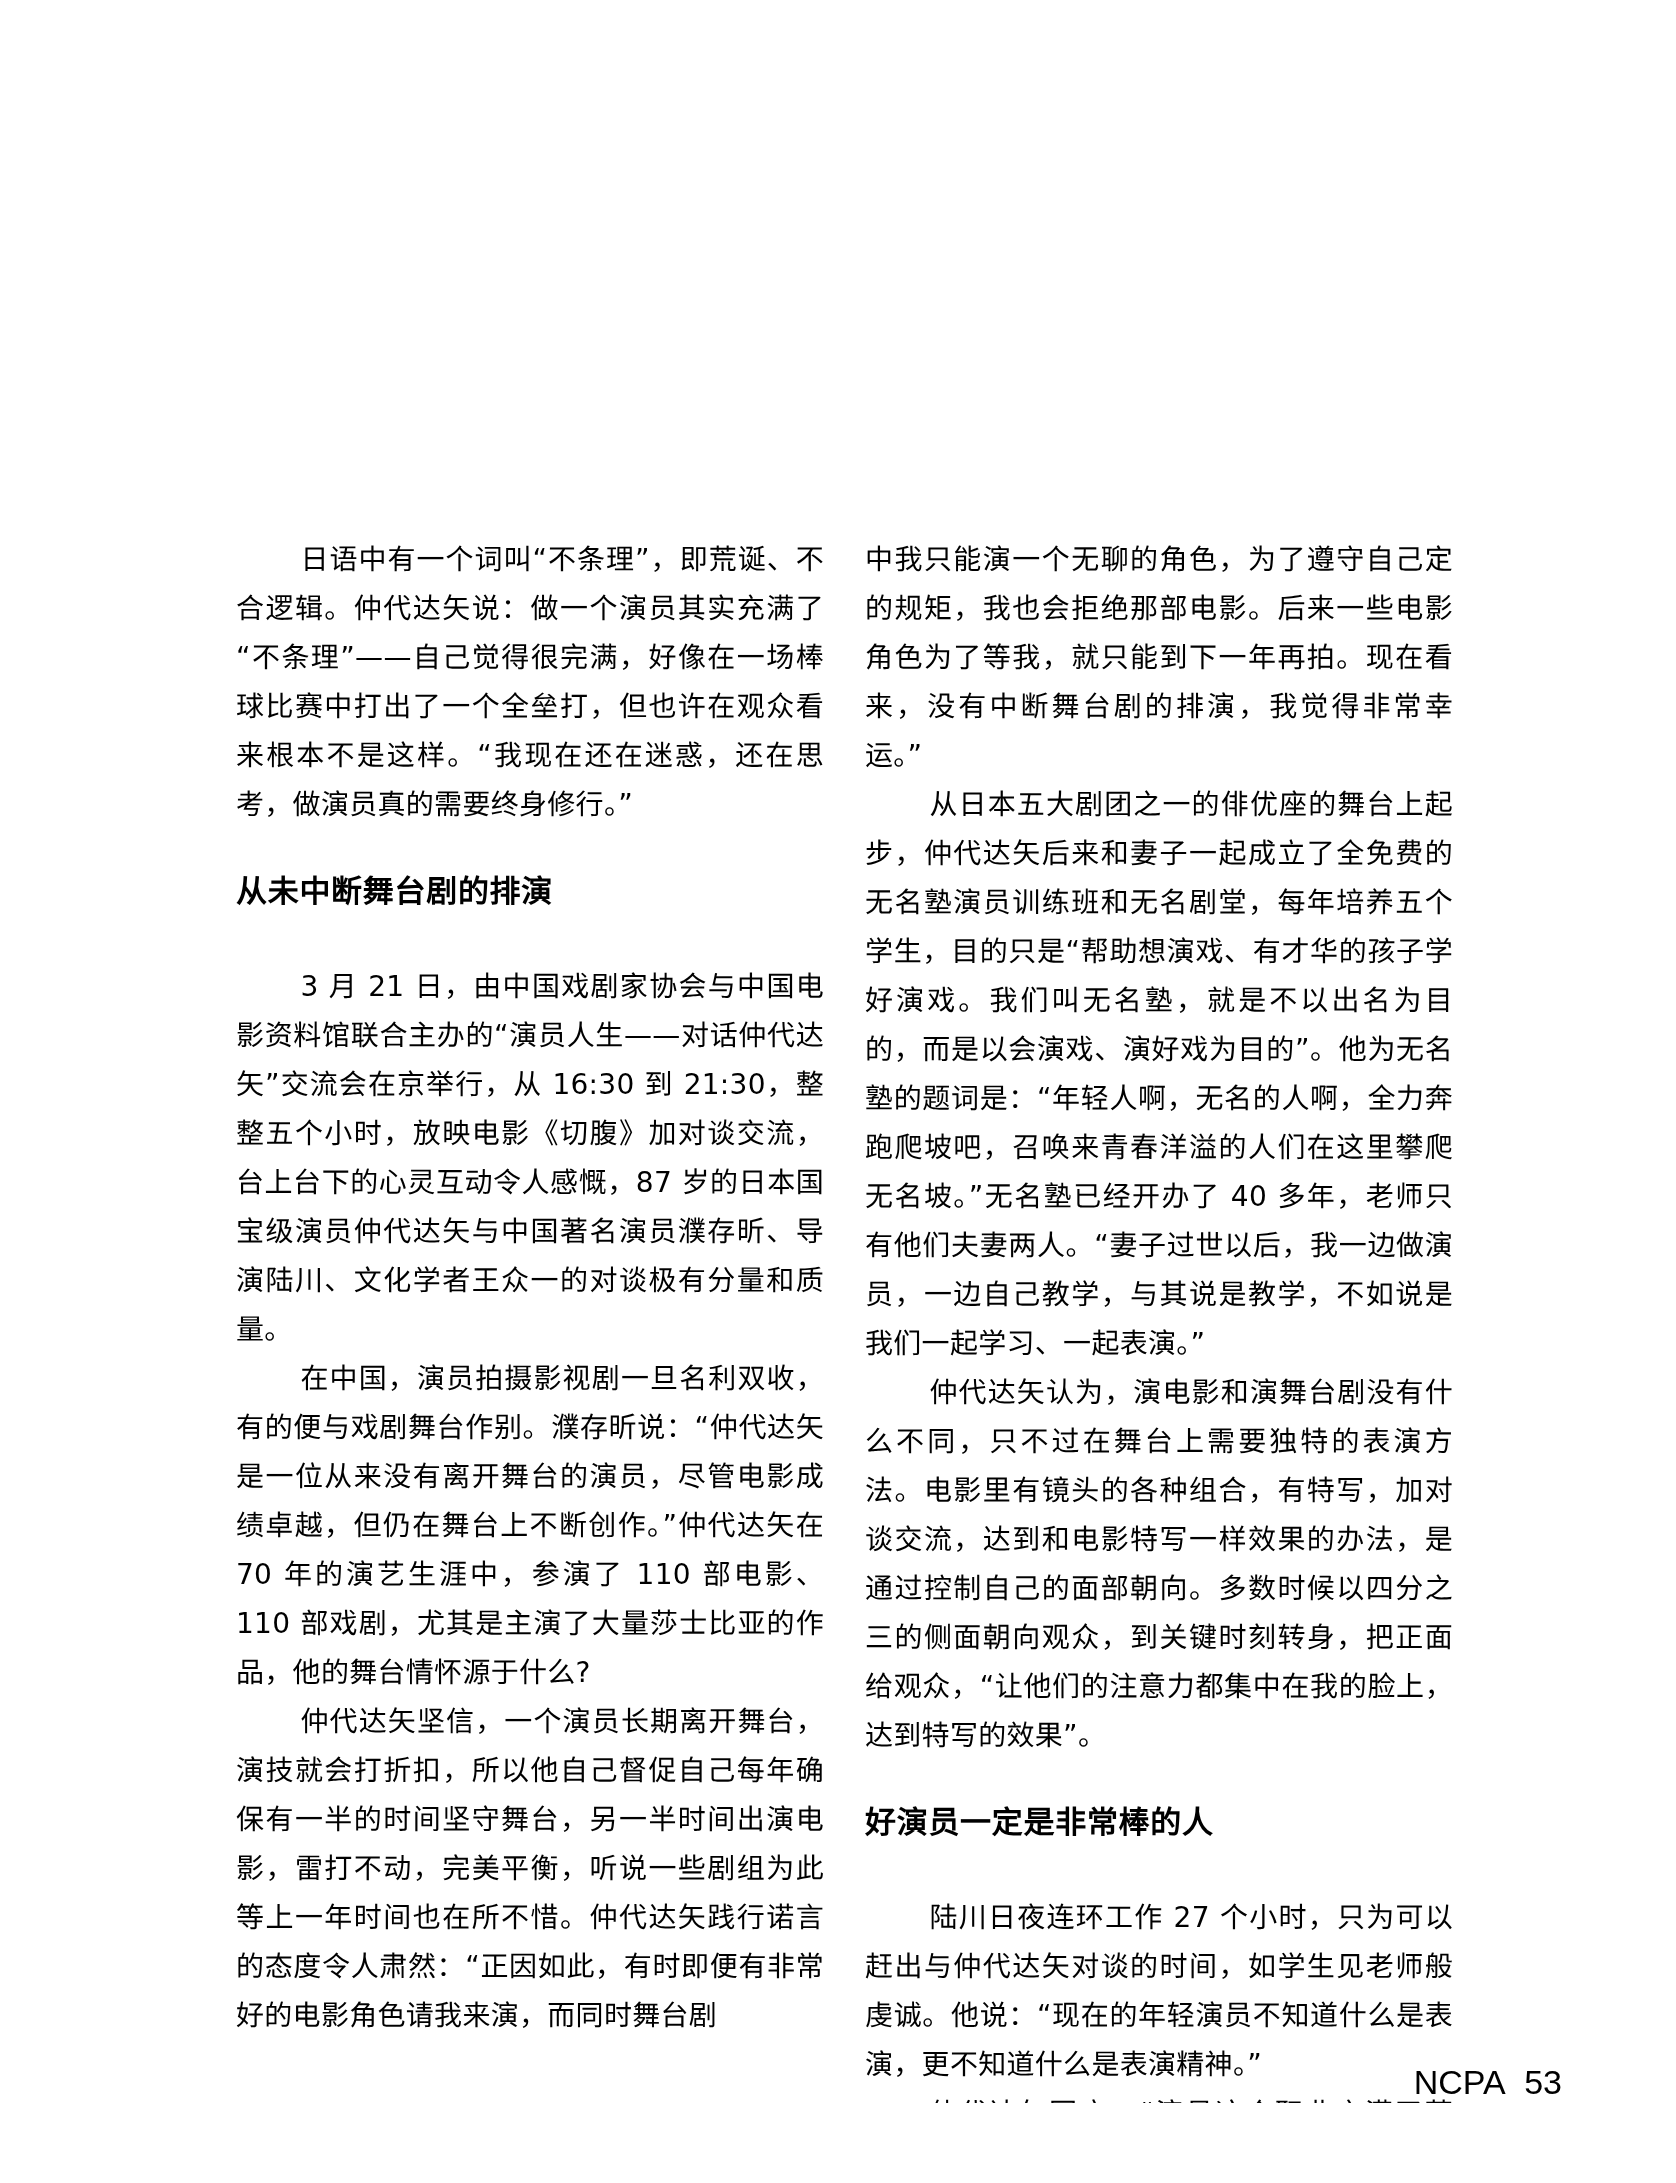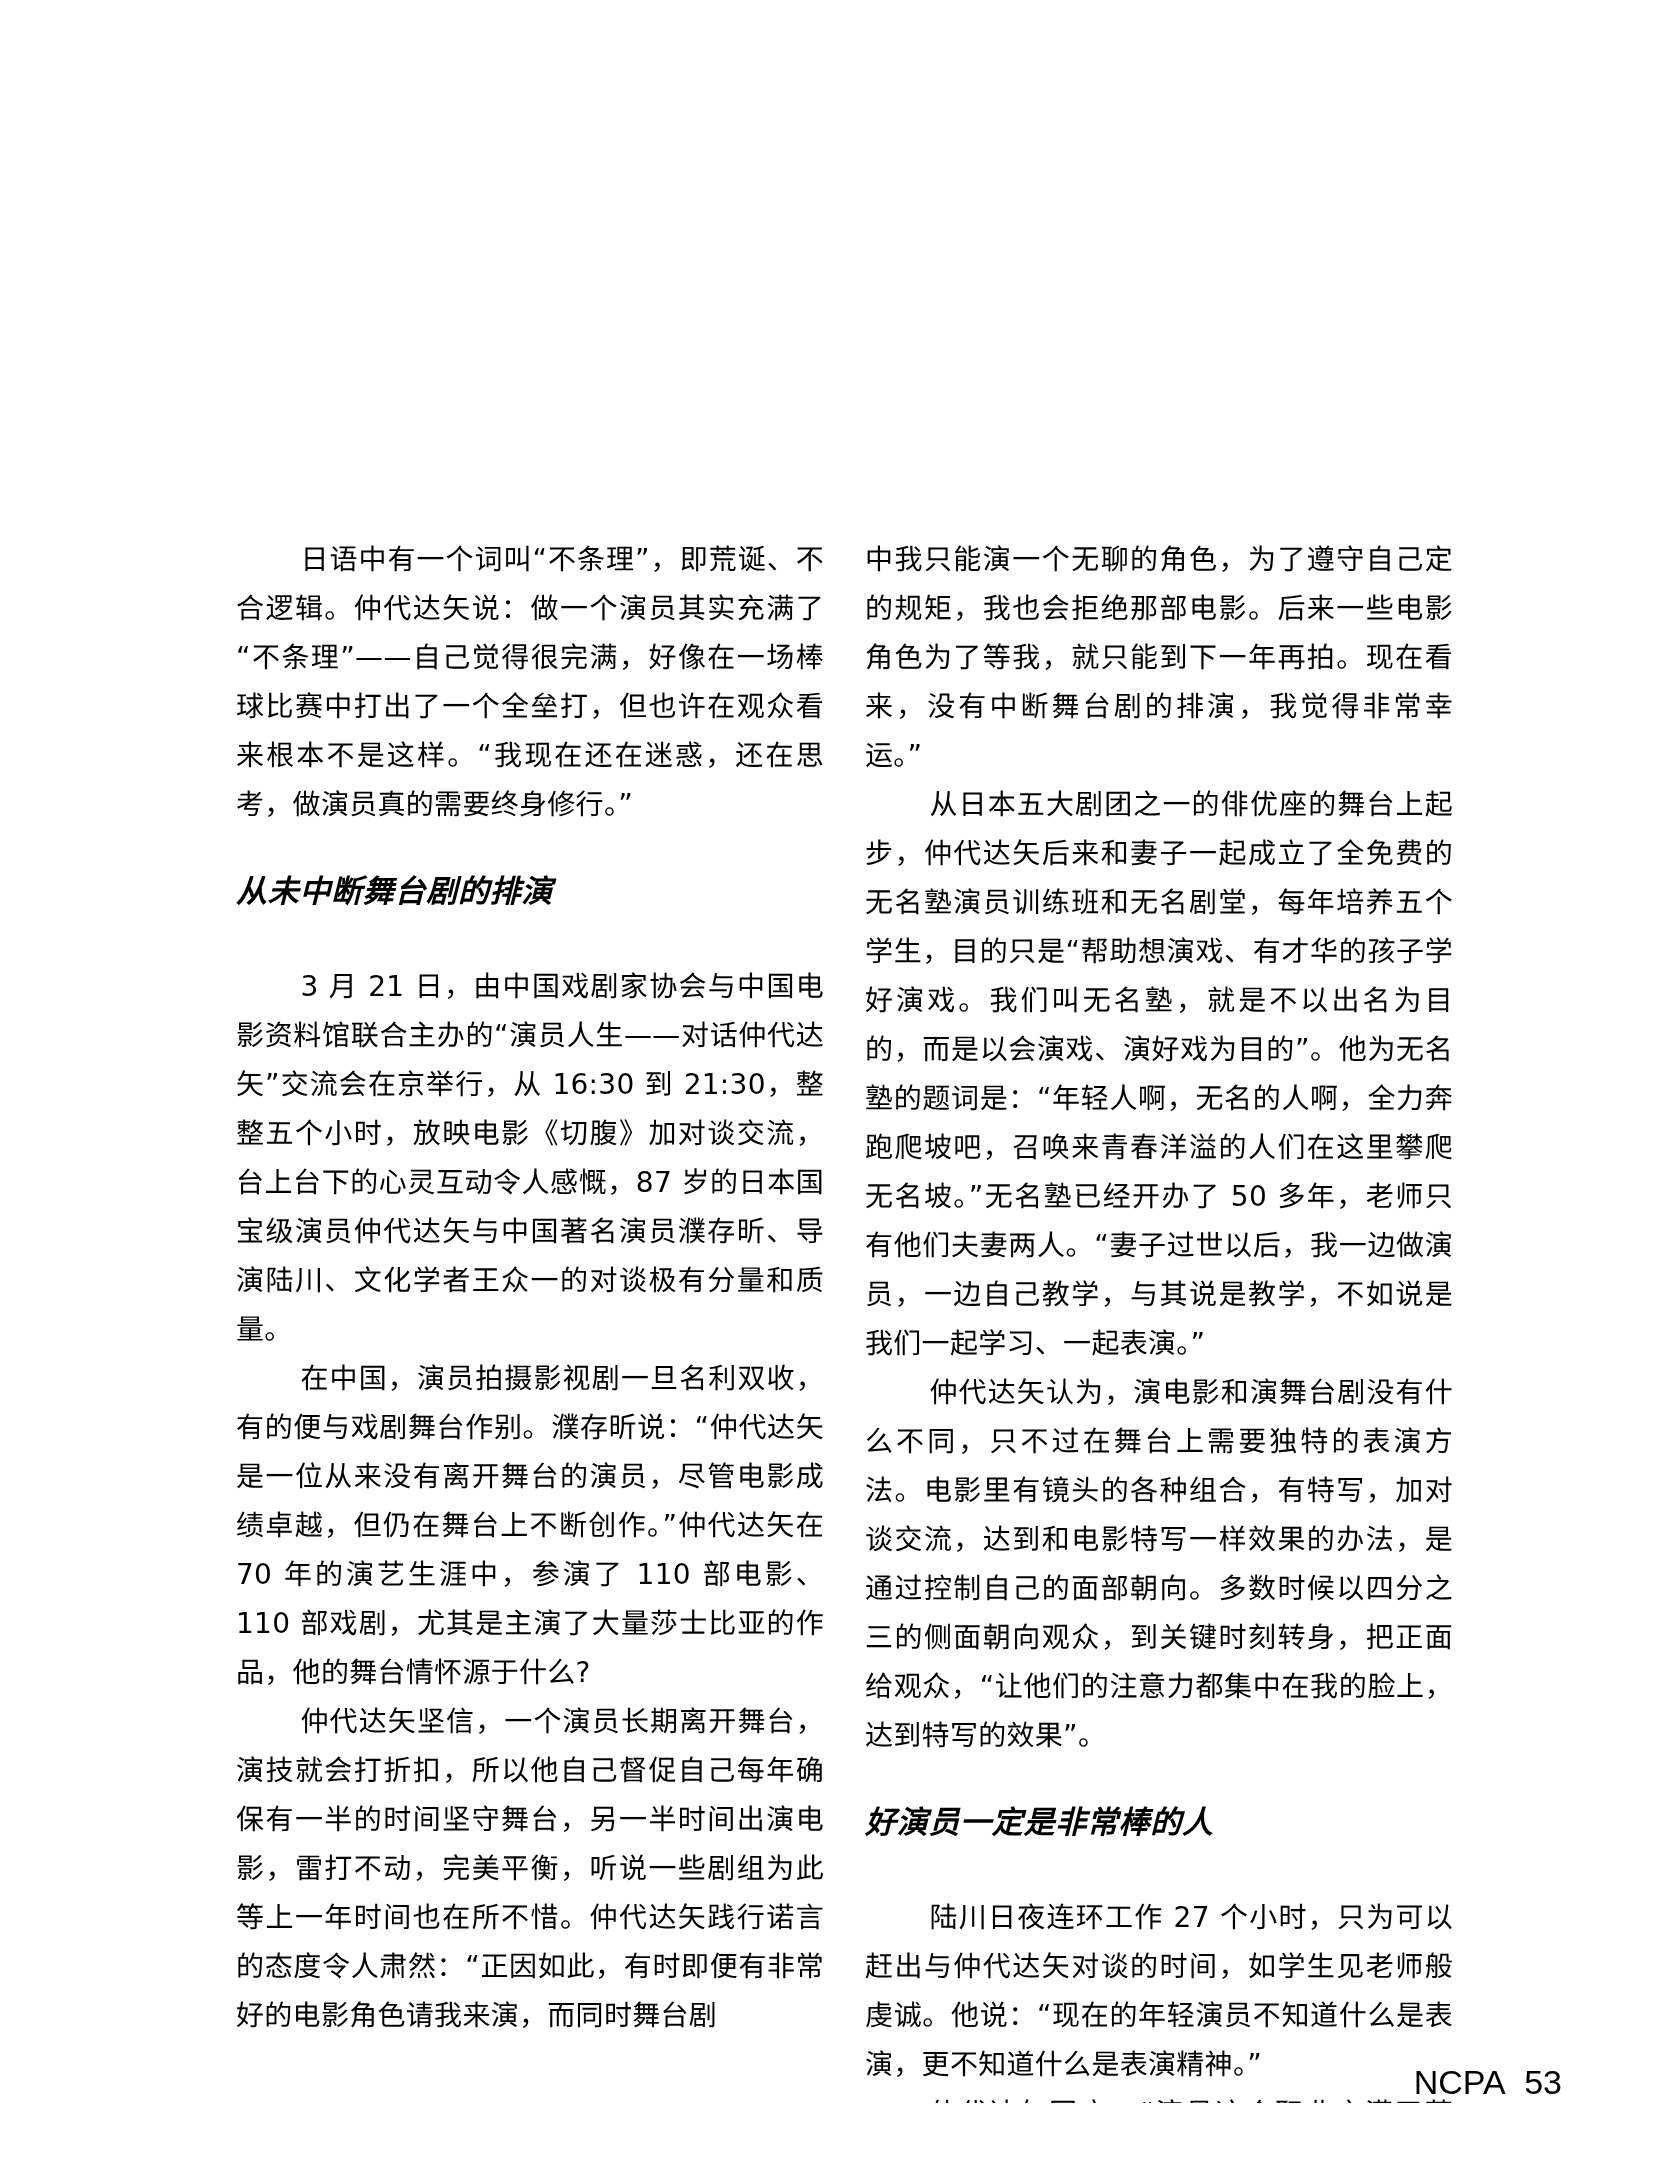--- a/index.html
+++ b/index.html
@@ -38,21 +38,20 @@
   }
   .col p.indent {
     text-indent: 2.3em;
   }
   .col h2 {
     margin: 38px 0 46px 0;
     font-size: 31px;
     line-height: 49px;
     font-weight: 700;
     letter-spacing: 0.7px;
-    font-style: italic;
   }
   .footer {
     position: absolute;
     top: 2065px;
     right: 114px;
     font-family: "Liberation Sans", "DejaVu Sans", sans-serif;
     font-size: 34px;
     line-height: 34px;
     color: #000000;
     white-space: nowrap;
@@ -71,21 +70,21 @@
     <div class="col">
       <p class="indent">日语中有一个词叫“不条理”，即荒诞、不合逻辑。仲代达矢说：做一个演员其实充满了“不条理”——自己觉得很完满，好像在一场棒球比赛中打出了一个全垒打，但也许在观众看来根本不是这样。“我现在还在迷惑，还在思考，做演员真的需要终身修行。”</p>
       <h2>从未中断舞台剧的排演</h2>
       <p class="indent">3 月 21 日，由中国戏剧家协会与中国电影资料馆联合主办的“演员人生——对话仲代达矢”交流会在京举行，从 16:30 到 21:30，整整五个小时，放映电影《切腹》加对谈交流，台上台下的心灵互动令人感慨，87 岁的日本国宝级演员仲代达矢与中国著名演员濮存昕、导演陆川、文化学者王众一的对谈极有分量和质量。</p>
       <p class="indent">在中国，演员拍摄影视剧一旦名利双收，有的便与戏剧舞台作别。濮存昕说：“仲代达矢是一位从来没有离开舞台的演员，尽管电影成绩卓越，但仍在舞台上不断创作。”仲代达矢在 70 年的演艺生涯中，参演了 110 部电影、110 部戏剧，尤其是主演了大量莎士比亚的作品，他的舞台情怀源于什么?</p>
       <p class="indent">仲代达矢坚信，一个演员长期离开舞台，演技就会打折扣，所以他自己督促自己每年确保有一半的时间坚守舞台，另一半时间出演电影，雷打不动，完美平衡，听说一些剧组为此等上一年时间也在所不惜。仲代达矢践行诺言的态度令人肃然：“正因如此，有时即便有非常好的电影角色请我来演，而同时舞台剧</p>
     </div>
 
     <div class="col">
       <p>中我只能演一个无聊的角色，为了遵守自己定的规矩，我也会拒绝那部电影。后来一些电影角色为了等我，就只能到下一年再拍。现在看来，没有中断舞台剧的排演，我觉得非常幸运。”</p>
-      <p class="indent">从日本五大剧团之一的俳优座的舞台上起步，仲代达矢后来和妻子一起成立了全免费的无名塾演员训练班和无名剧堂，每年培养五个学生，目的只是“帮助想演戏、有才华的孩子学好演戏。我们叫无名塾，就是不以出名为目的，而是以会演戏、演好戏为目的”。他为无名塾的题词是：“年轻人啊，无名的人啊，全力奔跑爬坡吧，召唤来青春洋溢的人们在这里攀爬无名坡。”无名塾已经开办了 50 多年，老师只有他们夫妻两人。“妻子过世以后，我一边做演员，一边自己教学，与其说是教学，不如说是我们一起学习、一起表演。”</p>
+      <p class="indent">从日本五大剧团之一的俳优座的舞台上起步，仲代达矢后来和妻子一起成立了全免费的无名塾演员训练班和无名剧堂，每年培养五个学生，目的只是“帮助想演戏、有才华的孩子学好演戏。我们叫无名塾，就是不以出名为目的，而是以会演戏、演好戏为目的”。他为无名塾的题词是：“年轻人啊，无名的人啊，全力奔跑爬坡吧，召唤来青春洋溢的人们在这里攀爬无名坡。”无名塾已经开办了 40 多年，老师只有他们夫妻两人。“妻子过世以后，我一边做演员，一边自己教学，与其说是教学，不如说是我们一起学习、一起表演。”</p>
       <p class="indent">仲代达矢认为，演电影和演舞台剧没有什么不同，只不过在舞台上需要独特的表演方法。电影里有镜头的各种组合，有特写，加对谈交流，达到和电影特写一样效果的办法，是通过控制自己的面部朝向。多数时候以四分之三的侧面朝向观众，到关键时刻转身，把正面给观众，“让他们的注意力都集中在我的脸上，达到特写的效果”。</p>
       <h2>好演员一定是非常棒的人</h2>
       <p class="indent">陆川日夜连环工作 27 个小时，只为可以赶出与仲代达矢对谈的时间，如学生见老师般虔诚。他说：“现在的年轻演员不知道什么是表演，更不知道什么是表演精神。”</p>
       <p class="indent">仲代达矢回应：“演员这个职业充满了荒诞性。第一，要思考自己是不是有与生俱来的天分，就连我到现在都还不确认自己是否具有足够的表演才能；第二，要具有爱人的能力，要站在你那个角色的立场上，</p>
     </div>
 
   </div>
 
   <div class="footer">
     <span>NCPA</span><span class="pagenum">53</span>

